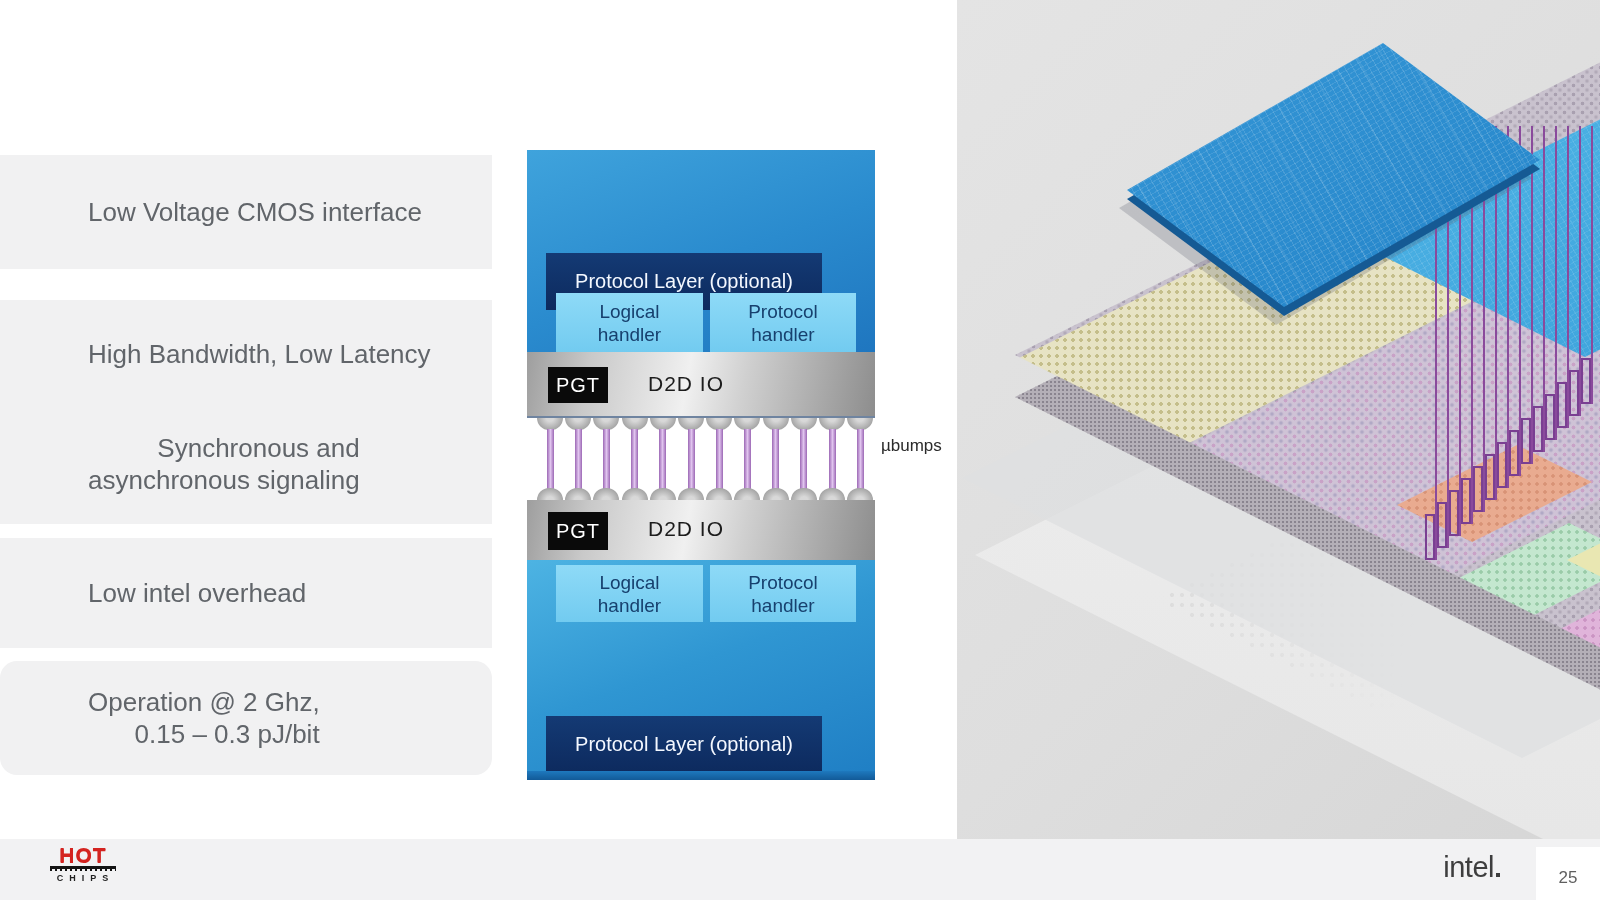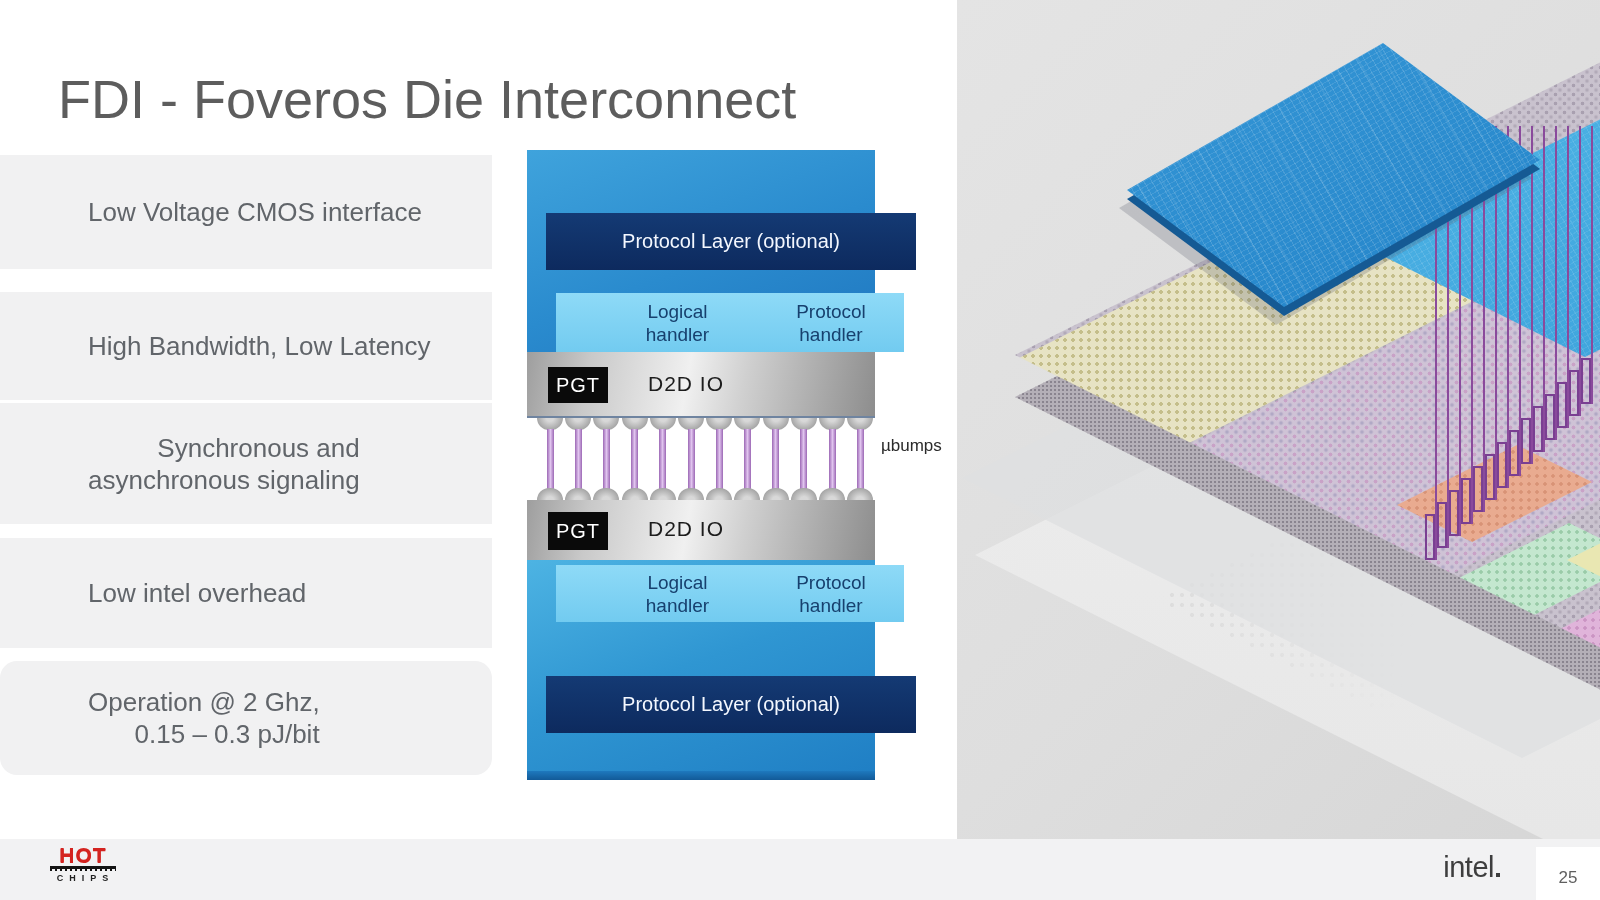--- a/index.html
+++ b/index.html
@@ -16,29 +16,29 @@
   .feature-box span{display:block;padding-left:88px;font-size:26px;line-height:32px;
                     color:#61656a;white-space:pre-line;}
 
   
   .diagram{position:absolute;left:527px;top:150px;width:348px;height:630px;}
   .die{position:absolute;left:0;width:348px;}
   .die-top{top:0;height:268px;background:linear-gradient(160deg,#3fa3dc 0%,#2a8bce 45%,#1a6db9 100%);}
   .die-bottom{top:350px;height:280px;background:linear-gradient(160deg,#58bee9 0%,#2f96d2 55%,#1f7ec4 100%);}
   .die-bottom .bottom-strip{position:absolute;left:0;right:0;bottom:0;height:9px;
                             background:linear-gradient(#1e79be,#125a98);}
-  .protocol-layer{position:absolute;left:19px;width:370px;height:57px;
+  .protocol-layer{position:absolute;left:19px;width:276px;height:57px;
                   background:linear-gradient(#143a74,#0d2a5e);
                   display:flex;align-items:center;justify-content:center;
-                  color:#f4f8ff;font-size:20px;}
+                  color:#f4f8ff;font-size:20px;margin-top:40px;}
   .pl-top{top:63px;}
   .pl-bottom{top:176px;}
   .handler{position:absolute;height:59px;background:linear-gradient(#8edaf7,#72cbf0);
            display:flex;align-items:center;justify-content:center;text-align:center;
-           color:#17406e;font-size:19px;line-height:23px;white-space:pre-line;padding-left:48px;}
+           color:#17406e;font-size:19px;line-height:23px;white-space:pre-line;}
   .handler-left{left:29px;width:147px;}
   .handler-right{left:183px;width:146px;}
   .h-top{top:143px;}
   .h-bot{top:65px;height:57px;}
   .d2d-bar{position:absolute;left:0;width:348px;
            background:linear-gradient(100deg,#9e9e9e 0%,#c9c9c9 18%,#f0f0f0 46%,#d0d0d0 62%,#8d8d8d 100%);}
   .bar-top{top:202px;height:66px;border-bottom:2px solid #6f84a0;box-sizing:border-box;}
   .bar-bot{top:0;height:60px;}
   .pgt{position:absolute;left:21px;background:#0a0a0a;color:#fff;font-size:20px;
        letter-spacing:1px;display:flex;align-items:center;justify-content:center;}
@@ -126,27 +126,26 @@
               letter-spacing:-0.5px;}
   .intel-dot{display:inline-block;width:4px;height:4px;background:#3e3e3e;margin-left:2px;}
   .page-box{position:absolute;right:0;top:0;width:64px;height:61px;background:#ffffff;
             display:flex;align-items:center;justify-content:center;font-size:17px;color:#5f5f5f;margin-top:8px;}
 </style>
 </head>
 <body>
 
 <div class="slide">
 
-  <div class="title">FDI - Foveros Die Interconnect</div>
 
   <div id="feature-list">
       <div class="feature-box" style="top: 155px; height: 114px;">
         <span>Low Voltage CMOS interface</span>
       </div>
-      <div class="feature-box" style="top: 292px; height: 108px;">
+      <div class="feature-box" style="top: 300px; height: 108px;">
         <span>High Bandwidth, Low Latency</span>
       </div>
       <div class="feature-box" style="top: 403px; height: 121px;">
         <span>Synchronous and
 asynchronous signaling</span>
       </div>
       <div class="feature-box" style="top: 538px; height: 110px;">
         <span>Low intel overhead</span>
       </div>
       <div class="feature-box" style="top: 661px; height: 114px; border-radius: 17px;">

